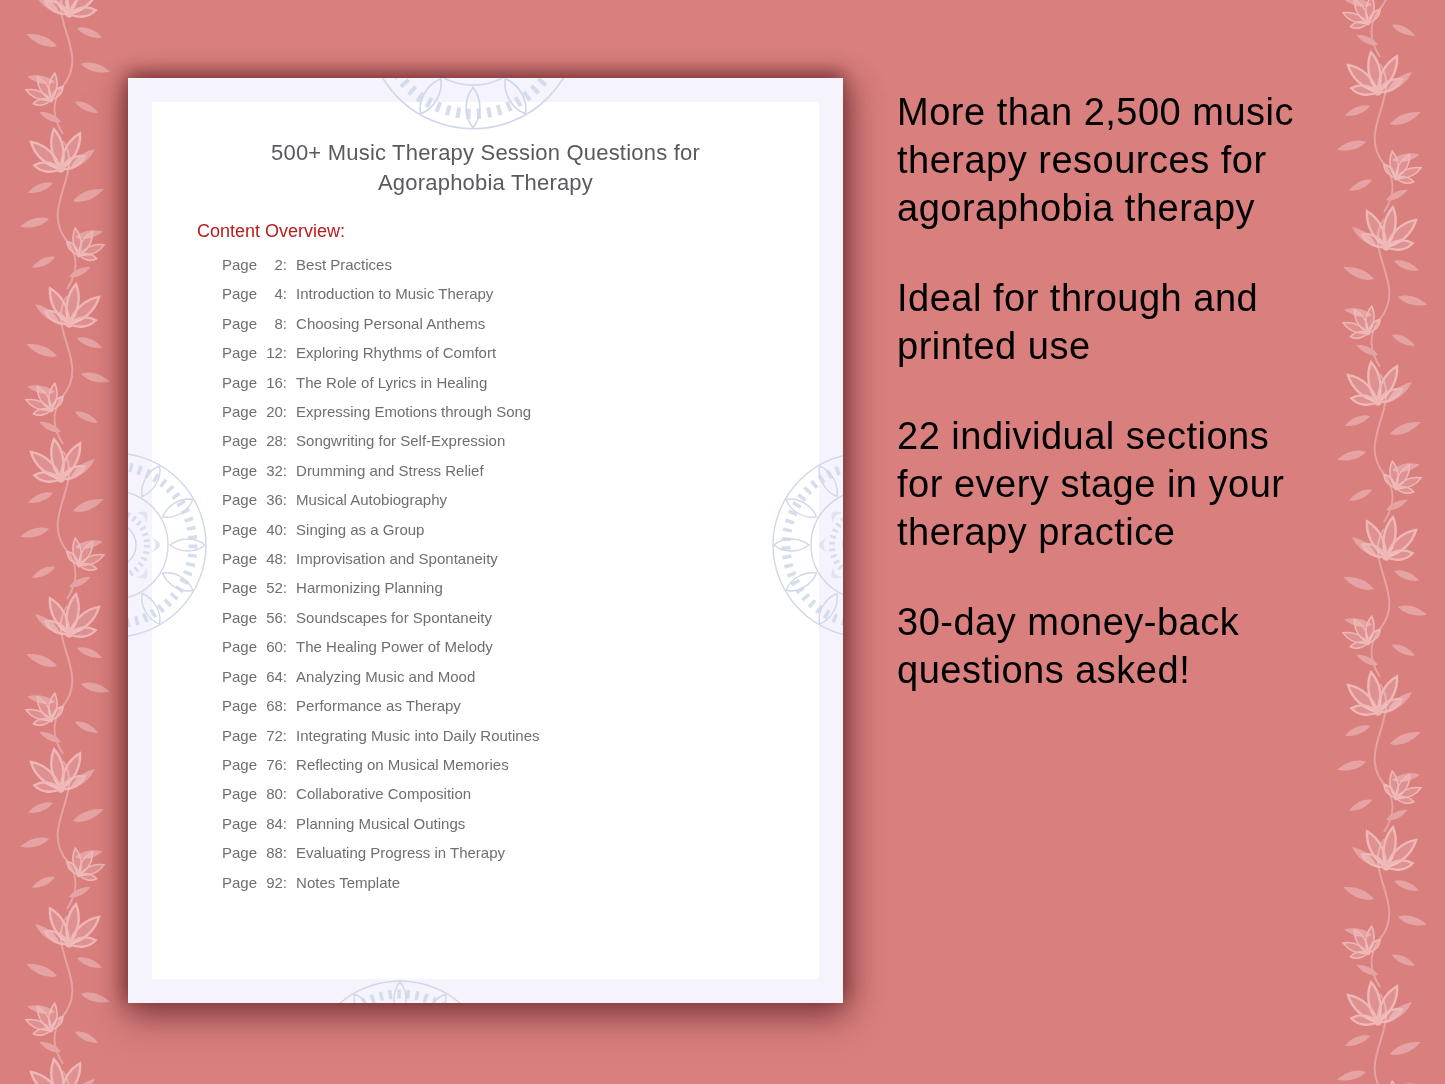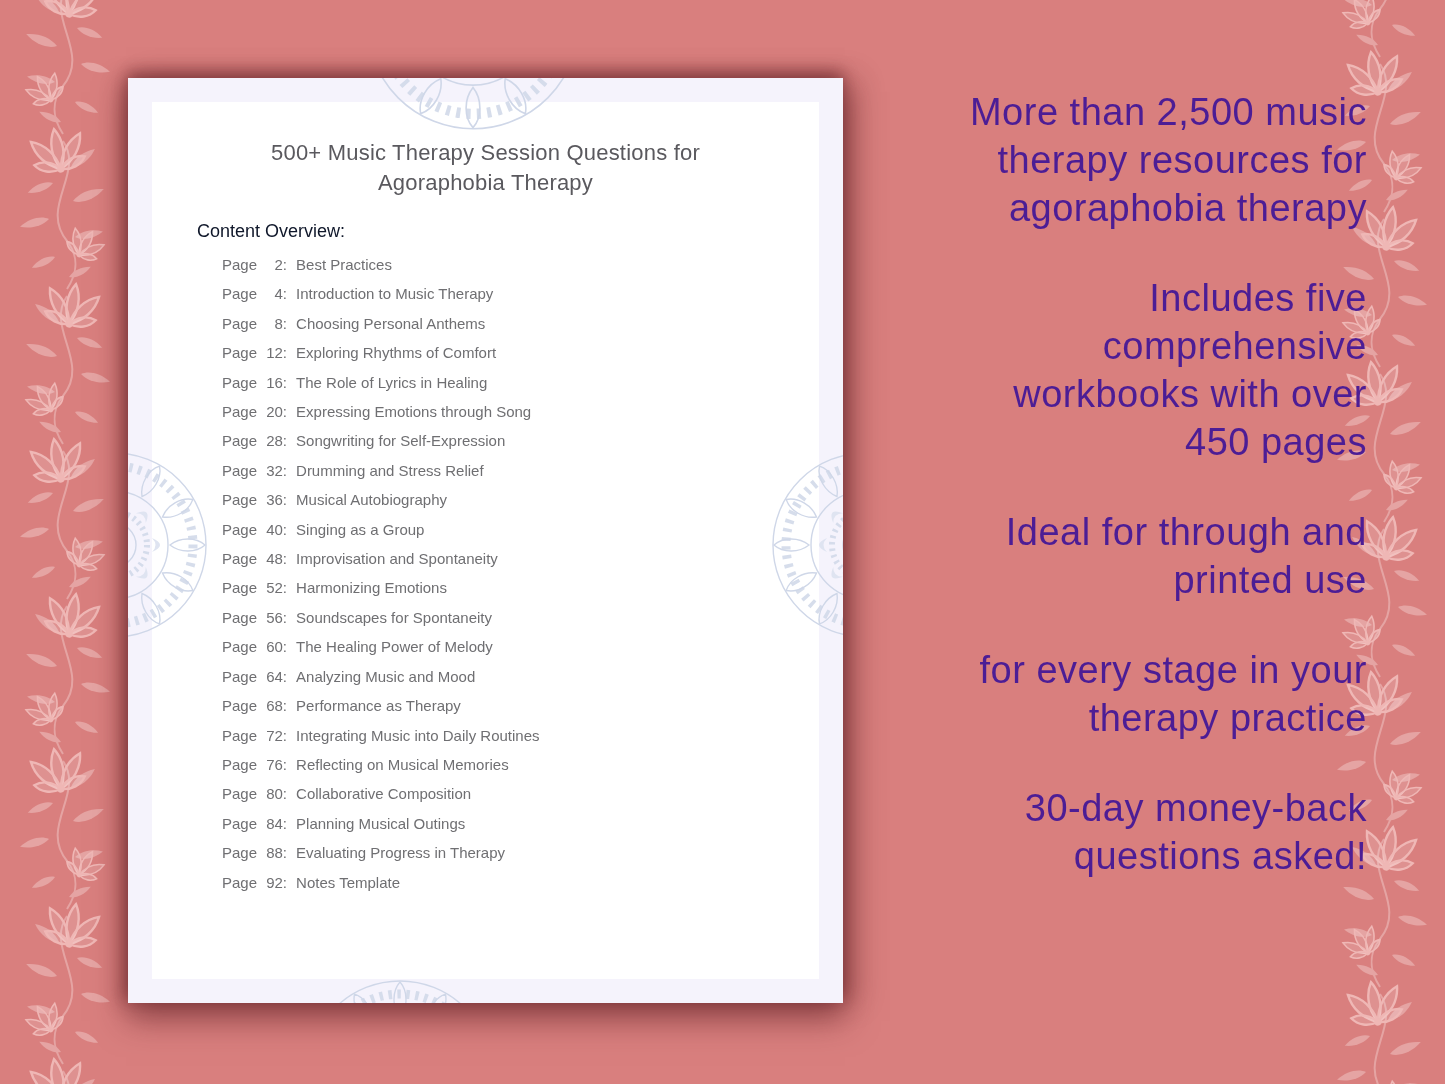--- a/index.html
+++ b/index.html
@@ -28,31 +28,31 @@
   }
   .orn-over{z-index:3;}
   .doc-title{
     margin:36px 20px 0 20px;
     font-size:22px;line-height:30px;letter-spacing:.2px;
     color:#5a595e;text-align:center;font-weight:400;
   }
   .doc-title div{white-space:nowrap;}
   .section-heading{
     margin:22px 0 0 45px;
-    font-size:18px;line-height:22px;color:#0f172a;font-weight:400;
+    font-size:18px;line-height:22px;color:#b91c1c;font-weight:400;
   }
   .toc{margin:8px 0 0 70px;}
   .toc-row{
     font-size:15px;line-height:29.4px;color:#6f6f72;white-space:nowrap;
   }
   .toc-num{display:inline-block;width:26px;text-align:right;margin-left:4px;}
   .toc-title{margin-left:9px;}
   
   .marketing{
-    position:absolute;left:897px;top:88px;width:470px;color:#4c1d95;text-align:right;
+    position:absolute;left:897px;top:88px;width:470px;color:#000000;
   }
   .mk-p{margin:0 0 42px 0;}
   .mk-line{
     font-size:38px;line-height:48px;font-weight:300;letter-spacing:.5px;
     white-space:nowrap;
   }
 </style>
 </head>
 <body>
 
@@ -145,21 +145,21 @@
           <div class="toc-row"><span class="toc-word">Page</span><span class="toc-num">4:</span><span class="toc-title">Introduction to Music Therapy</span></div>
           <div class="toc-row"><span class="toc-word">Page</span><span class="toc-num">8:</span><span class="toc-title">Choosing Personal Anthems</span></div>
           <div class="toc-row"><span class="toc-word">Page</span><span class="toc-num">12:</span><span class="toc-title">Exploring Rhythms of Comfort</span></div>
           <div class="toc-row"><span class="toc-word">Page</span><span class="toc-num">16:</span><span class="toc-title">The Role of Lyrics in Healing</span></div>
           <div class="toc-row"><span class="toc-word">Page</span><span class="toc-num">20:</span><span class="toc-title">Expressing Emotions through Song</span></div>
           <div class="toc-row"><span class="toc-word">Page</span><span class="toc-num">28:</span><span class="toc-title">Songwriting for Self-Expression</span></div>
           <div class="toc-row"><span class="toc-word">Page</span><span class="toc-num">32:</span><span class="toc-title">Drumming and Stress Relief</span></div>
           <div class="toc-row"><span class="toc-word">Page</span><span class="toc-num">36:</span><span class="toc-title">Musical Autobiography</span></div>
           <div class="toc-row"><span class="toc-word">Page</span><span class="toc-num">40:</span><span class="toc-title">Singing as a Group</span></div>
           <div class="toc-row"><span class="toc-word">Page</span><span class="toc-num">48:</span><span class="toc-title">Improvisation and Spontaneity</span></div>
-          <div class="toc-row"><span class="toc-word">Page</span><span class="toc-num">52:</span><span class="toc-title">Harmonizing Emotions</span></div>
+          <div class="toc-row"><span class="toc-word">Page</span><span class="toc-num">52:</span><span class="toc-title">Harmonizing Planning</span></div>
           <div class="toc-row"><span class="toc-word">Page</span><span class="toc-num">56:</span><span class="toc-title">Soundscapes for Spontaneity</span></div>
           <div class="toc-row"><span class="toc-word">Page</span><span class="toc-num">60:</span><span class="toc-title">The Healing Power of Melody</span></div>
           <div class="toc-row"><span class="toc-word">Page</span><span class="toc-num">64:</span><span class="toc-title">Analyzing Music and Mood</span></div>
           <div class="toc-row"><span class="toc-word">Page</span><span class="toc-num">68:</span><span class="toc-title">Performance as Therapy</span></div>
           <div class="toc-row"><span class="toc-word">Page</span><span class="toc-num">72:</span><span class="toc-title">Integrating Music into Daily Routines</span></div>
           <div class="toc-row"><span class="toc-word">Page</span><span class="toc-num">76:</span><span class="toc-title">Reflecting on Musical Memories</span></div>
           <div class="toc-row"><span class="toc-word">Page</span><span class="toc-num">80:</span><span class="toc-title">Collaborative Composition</span></div>
           <div class="toc-row"><span class="toc-word">Page</span><span class="toc-num">84:</span><span class="toc-title">Planning Musical Outings</span></div>
           <div class="toc-row"><span class="toc-word">Page</span><span class="toc-num">88:</span><span class="toc-title">Evaluating Progress in Therapy</span></div>
           <div class="toc-row"><span class="toc-word">Page</span><span class="toc-num">92:</span><span class="toc-title">Notes Template</span></div>
@@ -179,30 +179,25 @@
     </svg>
   </div>
 
   <div class="marketing">
       <div class="mk-p">
         <div class="mk-line">More than 2,500 music</div>
         <div class="mk-line">therapy resources for</div>
         <div class="mk-line">agoraphobia therapy</div>
       </div>
       <div class="mk-p">
-        <div class="mk-line">Includes five</div>
-        <div class="mk-line">comprehensive</div>
-        <div class="mk-line">workbooks with over</div>
-        <div class="mk-line">450 pages</div>
-      </div>
-      <div class="mk-p">
         <div class="mk-line">Ideal for through and</div>
         <div class="mk-line">printed use</div>
       </div>
       <div class="mk-p">
+        <div class="mk-line">22 individual sections</div>
         <div class="mk-line">for every stage in your</div>
         <div class="mk-line">therapy practice</div>
       </div>
       <div class="mk-p">
         <div class="mk-line">30-day money-back</div>
         <div class="mk-line">questions asked!</div>
       </div>
     </div>
 
 </div>

